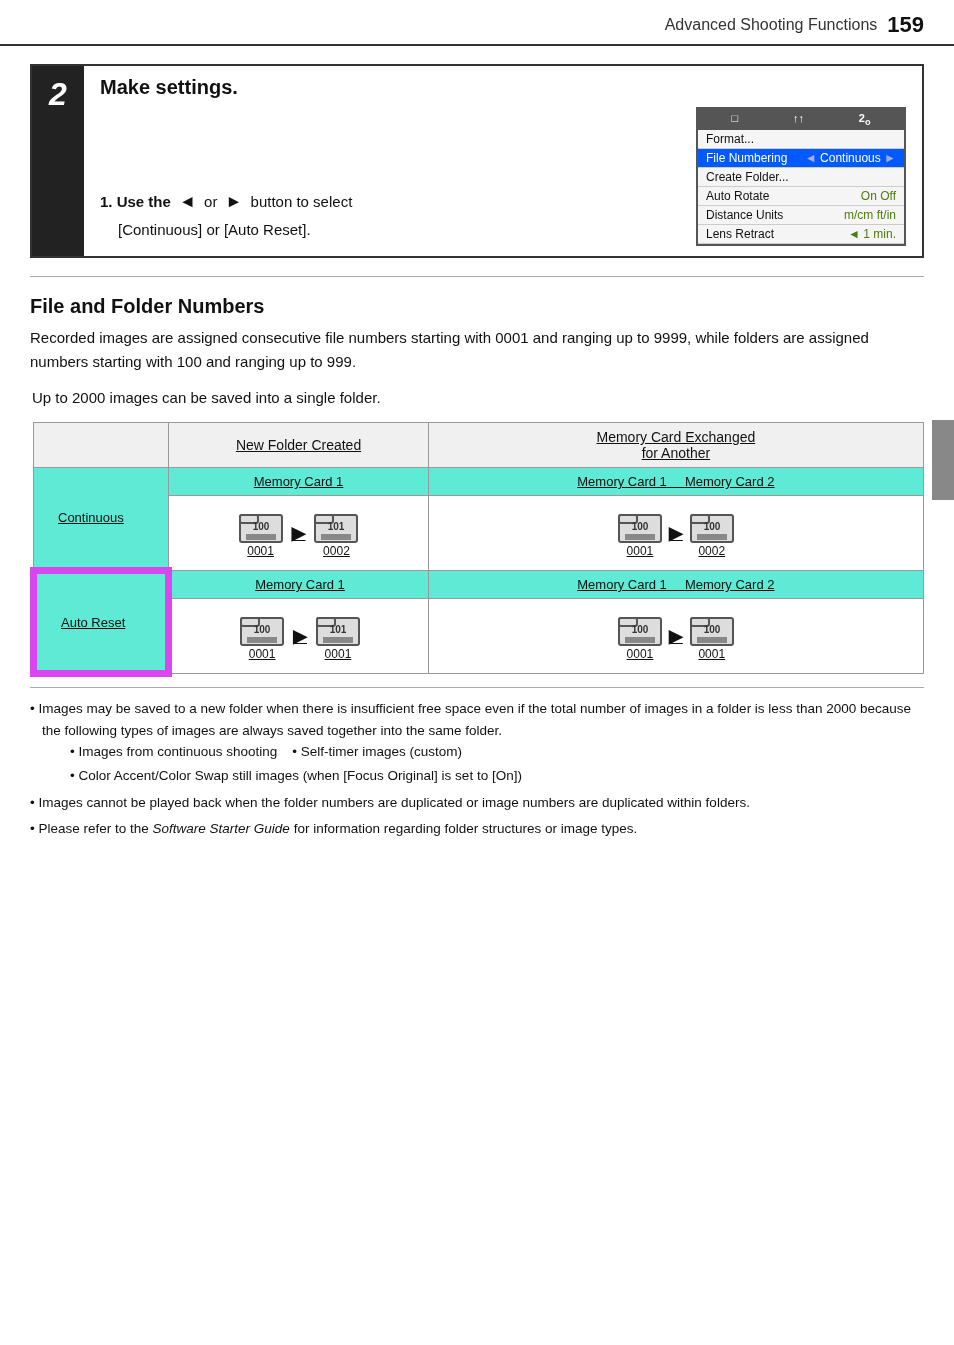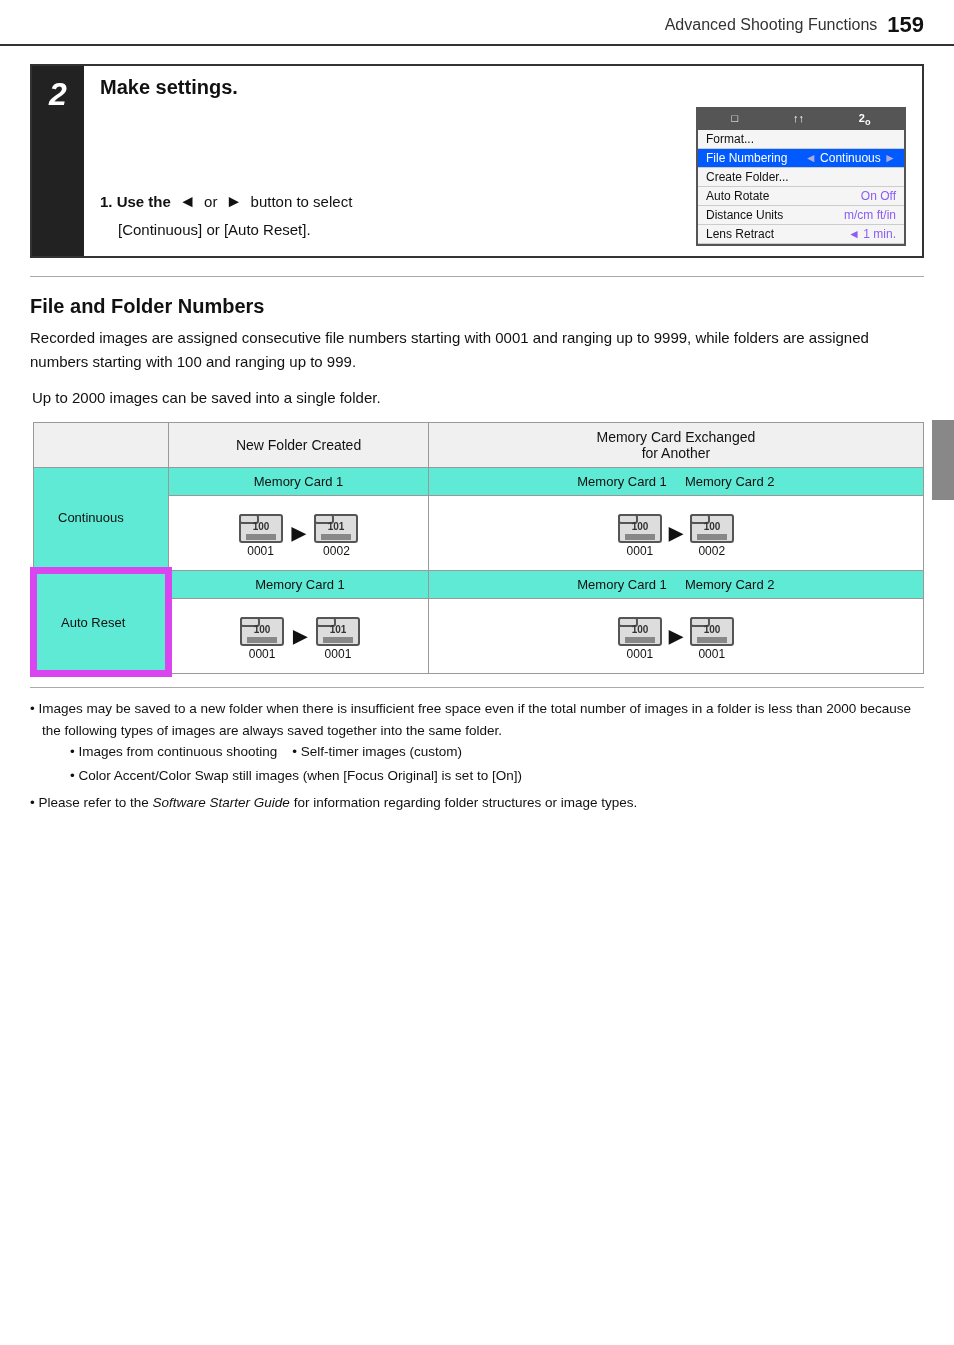--- a/index.html
+++ b/index.html
@@ -95,21 +95,21 @@
       padding: 2px 8px;
       border-bottom: 1px solid #ccc;
       font-size: 12px;
       background: #f5f5f5;
     }
     .camera-menu-row.highlight {
       background: #005aff;
       color: #fff;
     }
     .camera-menu-row .label { flex: 1; }
-    .camera-menu-row .value { color: #8b5cf6; font-size: 12px; }
+    .camera-menu-row .value { color: #4d7c0f; font-size: 12px; }
     .camera-menu-row.highlight .value { color: #fff; }
 
     .step-row {
       display: flex;
       align-items: flex-end;
       gap: 16px;
     }
     .step-text-col { flex: 1; }
 
     
@@ -132,20 +132,21 @@
       margin: 10px 30px 10px 30px;
       border-collapse: collapse;
       width: calc(100% - 60px);
     }
     .diagram-table td, .diagram-table th {
       border: 1px solid #999;
       text-align: center;
       vertical-align: middle;
       padding: 6px 24px;
       font-size: 14px;
+      text-decoration: underline;
     }
 
     
     .folder-diagram {
       display: flex;
       align-items: center;
       justify-content: center;
       gap: 8px;
       padding: 6px 0;
     }
@@ -411,18 +412,22 @@
 
 <div class="notes-section">
   <div class="note-item">
     • Images may be saved to a new folder when there is insufficient free space even if the
     total number of images in a folder is less than 2000 because the following types of
     images are always saved together into the same folder.
     <div class="sub-note">• Images from continuous shooting&nbsp;&nbsp;&nbsp;&nbsp;• Self-timer images (custom)</div>
     <div class="sub-note">• Color Accent/Color Swap still images (when [Focus Original] is set to [On])</div>
   </div>
   <div class="note-item">
+    • Images cannot be played back when the folder numbers are duplicated or image
+    numbers are duplicated within folders.
+  </div>
+  <div class="note-item">
     • Please refer to the <span class="italic-text">Software Starter Guide</span> for information regarding folder structures
     or image types.
   </div>
 </div>
 
 <div style="position:absolute;top:420px;right:0;width:22px;height:80px;background:#888;"></div>
 
 </body></html>

